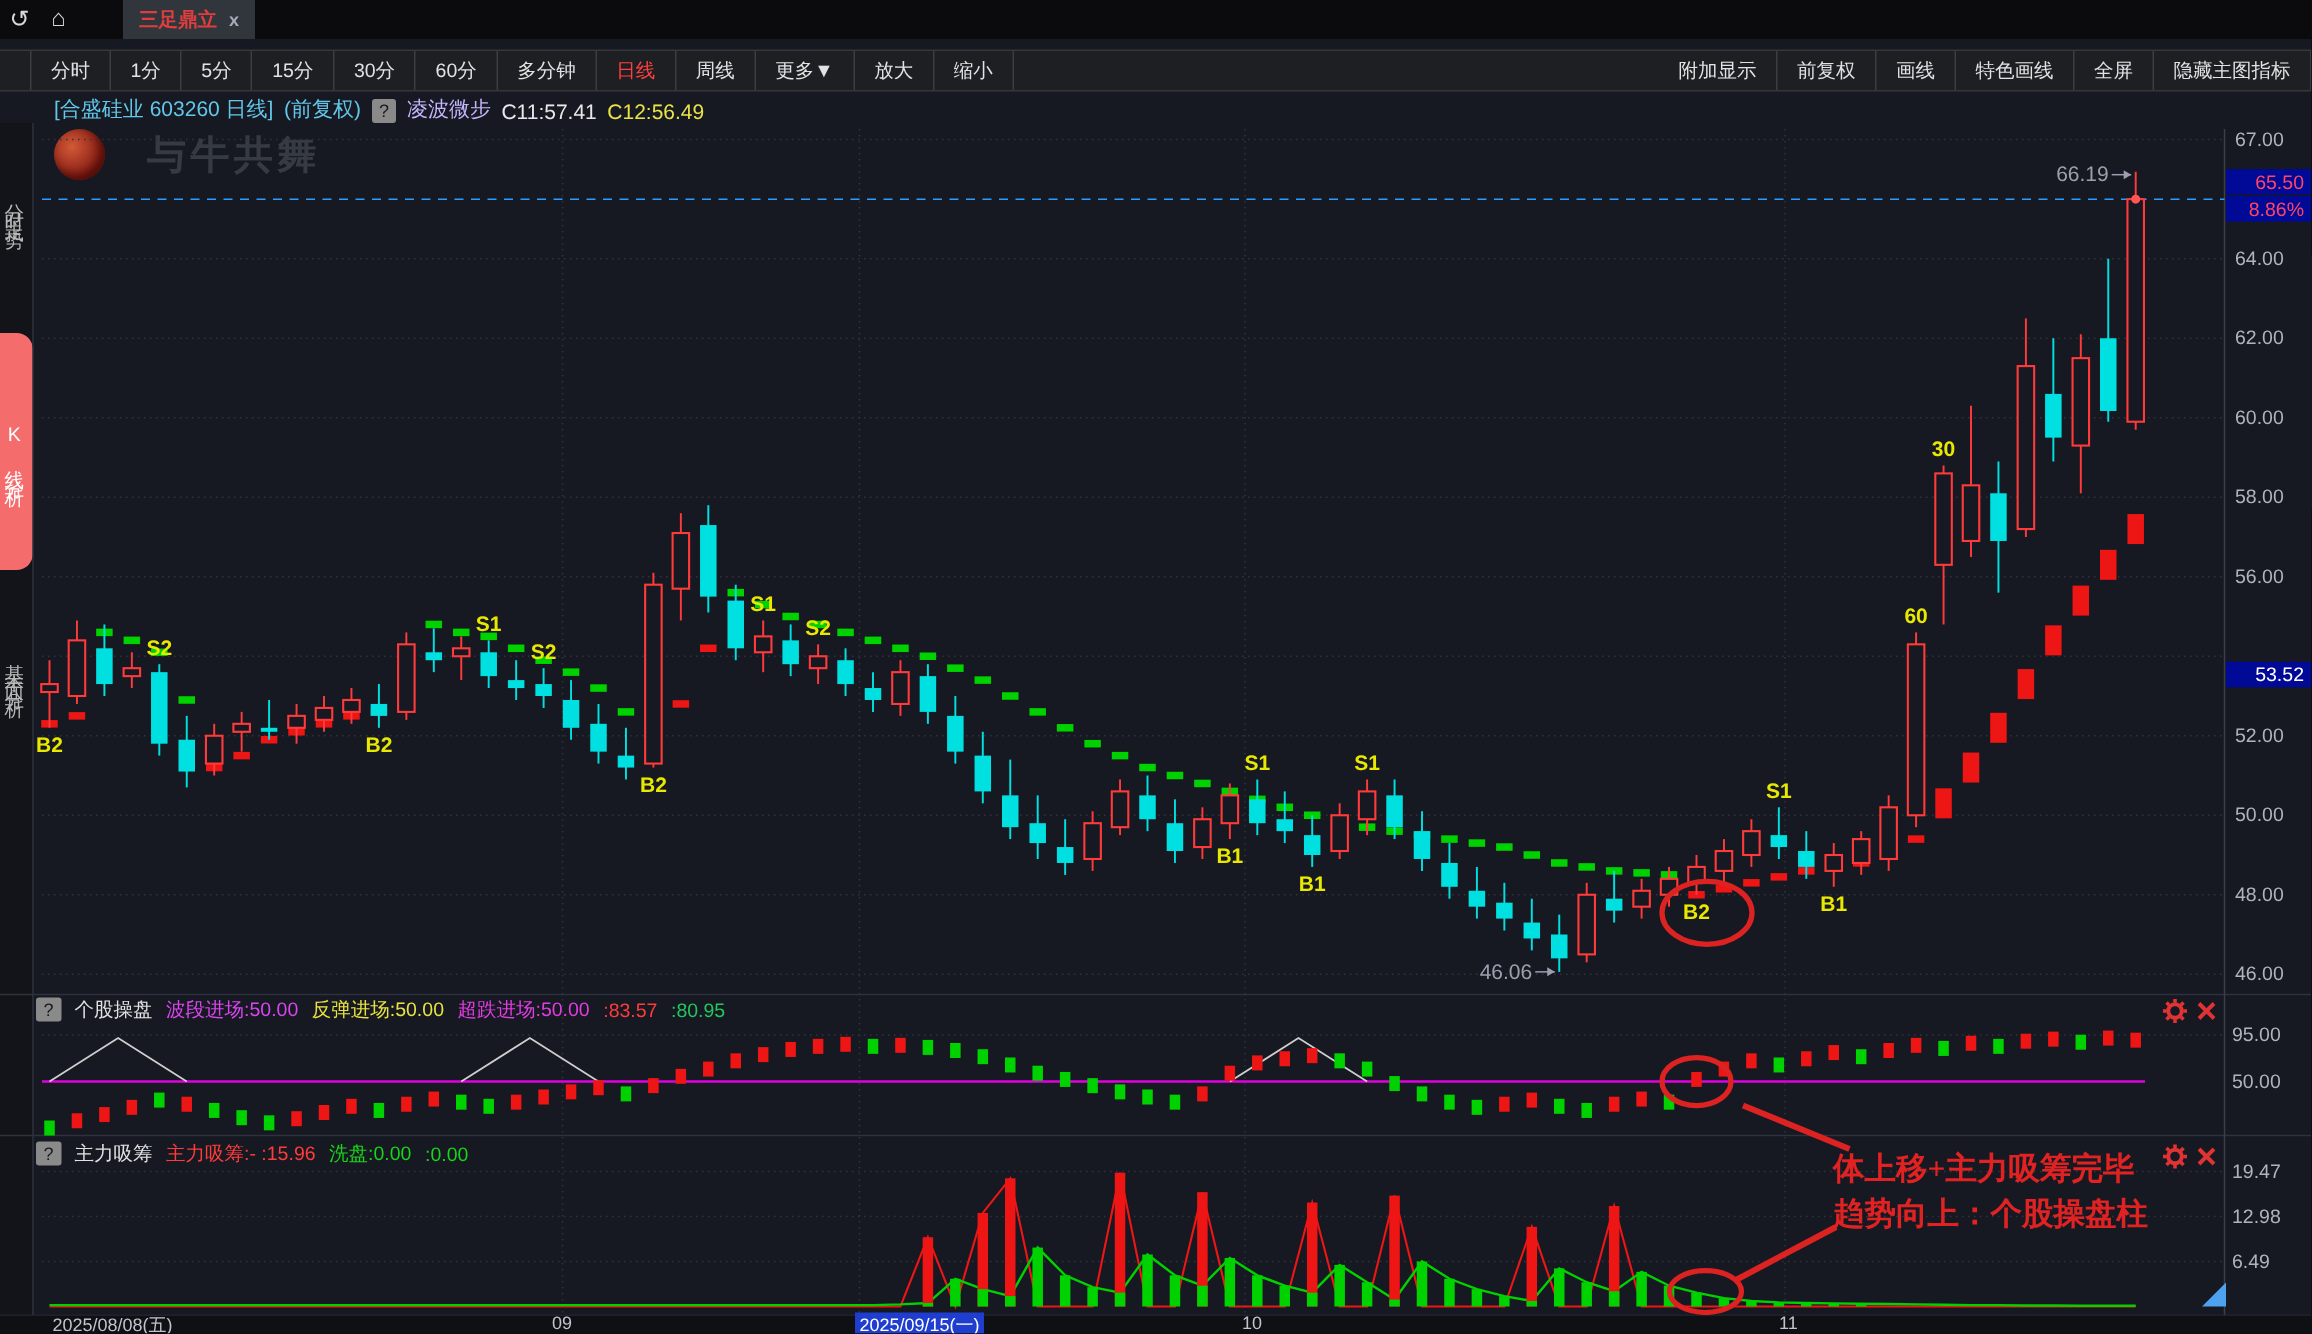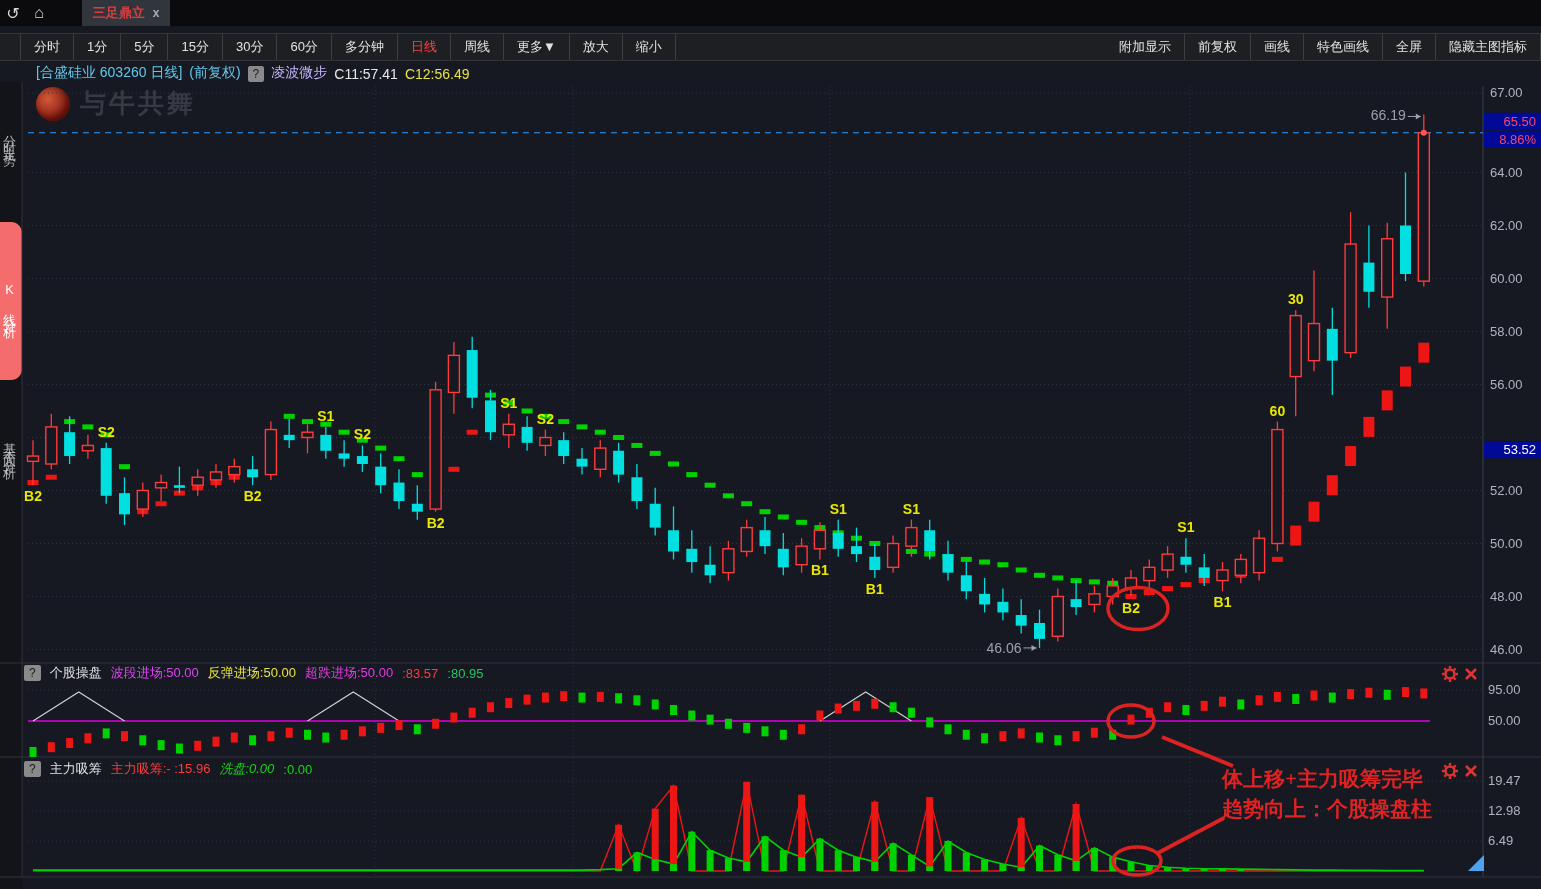--- a/index.html
+++ b/index.html
@@ -33,21 +33,21 @@
   
   #chart{position:absolute;left:0;top:0;}
   .grid{stroke:#30343f;stroke-width:1;stroke-dasharray:1,3;}
   .axis{fill:#b0b3bd;font-size:13px;font-family:"Liberation Sans",sans-serif;}
   
   .phead{position:absolute;left:24px;height:20px;display:flex;align-items:center;gap:9px;font-size:13px;}
   
   .anno{position:absolute;left:1222px;top:764px;width:225px;color:#e02222;
         font-family:"Liberation Serif","DejaVu Serif",serif;font-size:21px;line-height:30px;font-weight:bold;}
   
-  .wm{position:absolute;left:36px;top:86px;display:flex;align-items:flex-end;gap:10px;opacity:.9;}
+  .wm{position:absolute;left:36px;top:86px;display:flex;align-items:flex-start;gap:28px;opacity:.9;}
   .wm-logo{width:34px;height:34px;border-radius:50%;background:radial-gradient(circle at 35% 35%,#e8603a,#8b1a10 70%);
            box-shadow:inset -3px -3px 6px #5a0d06;}
   .wm-text{color:#3a3e47;font-size:26px;font-weight:bold;letter-spacing:3px;}
   
   .timeaxis{position:absolute;left:0;top:877px;width:1541px;height:12px;background:#0e1014;}
   .tlabel{position:absolute;top:-2px;font-size:12px;color:#c0c3cc;white-space:nowrap;}
   .tlabel.hl{background:#1f3ed0;color:#fff;padding:0 3px;}
 </style>
 </head>
 <body>
@@ -573,22 +573,29 @@
       <span style="color: #d946ef;">波段进场:50.00</span>
       <span style="color: rgb(232, 227, 64);">反弹进场:50.00</span>
       <span style="color: rgb(226, 60, 226);">超跌进场:50.00</span>
       <span style="color: rgb(255, 59, 59);">:83.57</span>
       <span style="color: #22c55e;">:80.95</span>
     </div>
   <div class="phead" id="p2h" style="top:759px">
       <span class="qbox">?</span>
       <span style="color: rgb(226, 226, 226);">主力吸筹</span>
       <span style="color: rgb(255, 59, 59);">主力吸筹:- :15.96</span>
-      <span style="color: rgb(23, 213, 23); font-style: italic;">洗盘:0.00</span>
+      <span style="color: rgb(23, 213, 23);">洗盘:0.00</span>
       <span style="color: rgb(23, 213, 23);">:0.00</span>
     </div>
 
   <div class="anno">
     <div>体上移+主力吸筹完毕</div>
     <div>趋势向上：个股操盘柱</div>
   </div>
 
+  <div class="timeaxis" id="timeaxis">
+      <span class="tlabel" style="left: 35px;">2025/08/08(五)</span>
+      <span class="tlabel" style="left: 368px;">09</span>
+      <span class="tlabel hl" style="left: 570px;">2025/09/15(一)</span>
+      <span class="tlabel" style="left: 828px;">10</span>
+      <span class="tlabel" style="left: 1186px;">11</span>
+    </div>
 </div>
 
 </body></html>

